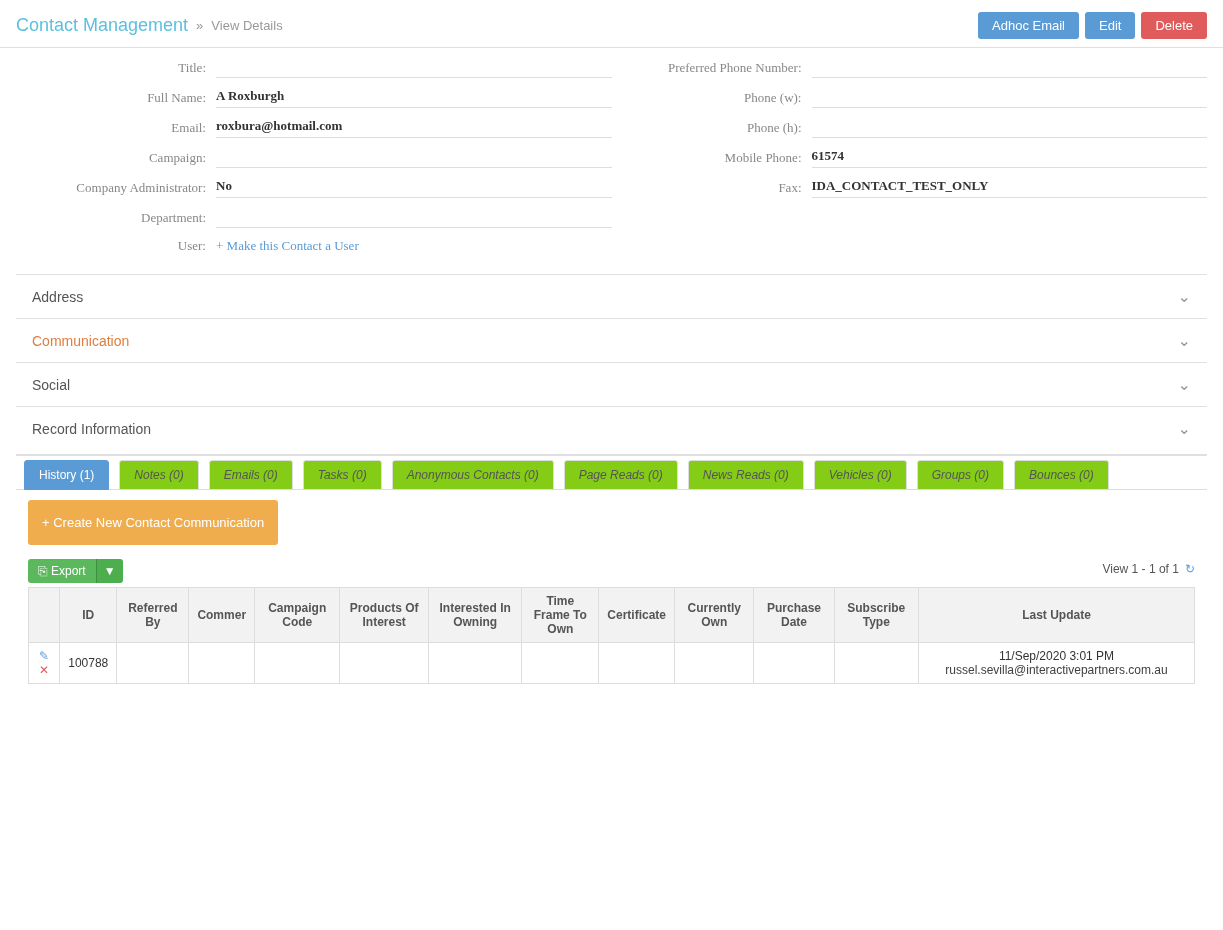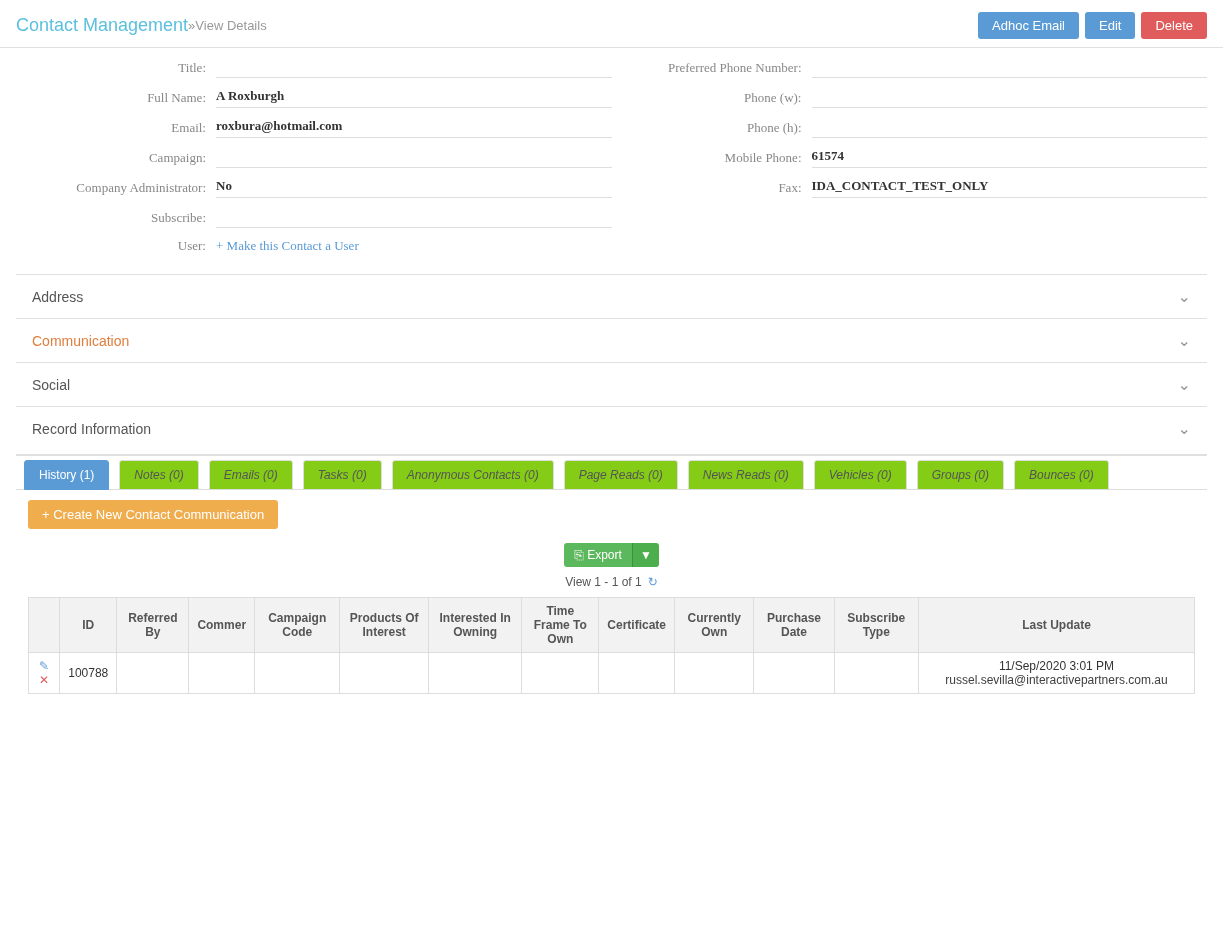--- a/index.html
+++ b/index.html
@@ -4,21 +4,21 @@
   <style>
     * { box-sizing: border-box; margin: 0; padding: 0; }
     body { font-family: Arial, sans-serif; font-size: 13px; color: #333; background: #fff; }
 
     
     .page-header {
       display: flex; align-items: center; justify-content: space-between;
       padding: 12px 16px 8px 16px;
       border-bottom: 1px solid #e0e0e0;
     }
-    .page-title-area { display: flex; align-items: center; gap: 0; }
+    .page-title-area { display: flex; align-items: center; gap: 8px; }
     .page-title { font-size: 18px; color: #5bc0de; font-weight: normal; }
     .breadcrumb-sep { color: #999; font-size: 13px; }
     .breadcrumb-current { color: #999; font-size: 13px; }
     .header-buttons { display: flex; gap: 6px; }
     .btn-adhoc { background: #5b9bd5; color: #fff; border: none; padding: 6px 14px; border-radius: 3px; cursor: pointer; font-size: 13px; }
     .btn-edit { background: #5b9bd5; color: #fff; border: none; padding: 6px 14px; border-radius: 3px; cursor: pointer; font-size: 13px; }
     .btn-delete { background: #e05c5c; color: #fff; border: none; padding: 6px 14px; border-radius: 3px; cursor: pointer; font-size: 13px; }
     .form-row {
       display: flex; align-items: flex-start;
       margin-bottom: 10px;
@@ -66,21 +66,21 @@
     }
     .tab.inactive {
       background: #84cc16; color: #555; border: 1px solid #ddd; font-style: italic;
     }
 
     
     .tab-content { padding: 10px 12px; }
 
     
     .btn-create {
-      background: #f0ad4e; color: #fff; border: none; padding: 7px 14px;
+      background: #f0ad4e; color: #fff; border: none; padding: 15px 14px;
       border-radius: 3px; cursor: pointer; font-size: 13px;
     }
     .btn-export-group { display: flex; align-items: center; gap: 0; margin-top: 8px; }
     .btn-export {
       background: #5cb85c; color: #fff; border: none; padding: 5px 10px;
       border-radius: 3px 0 0 3px; cursor: pointer; font-size: 12px;
     }
     .btn-export-dd {
       background: #4cae4c; color: #fff; border: none; padding: 5px 7px;
       border-radius: 0 3px 3px 0; cursor: pointer; font-size: 12px; border-left: 1px solid #3e8f3e;
@@ -180,21 +180,21 @@
         <span class="form-value">No</span>
       </div>
       <div class="form-right">
         <span class="form-label">Fax:</span>
         <span class="form-value">IDA_CONTACT_TEST_ONLY</span>
       </div>
     </div>
 
     <div class="form-row">
       <div class="form-left">
-        <span class="form-label">Subscribe:</span>
+        <span class="form-label">Department:</span>
         <span class="form-value empty"></span>
       </div>
       <div class="form-right"></div>
     </div>
 
     <div class="form-row">
       <div class="form-left">
         <span class="form-label">User:</span>
         <a class="form-link" href="#">+ Make this Contact a User</a>
       </div>
@@ -234,21 +234,21 @@
         <div class="tab inactive">News Reads (0)</div>
         <div class="tab inactive">Vehicles (0)</div>
         <div class="tab inactive">Groups (0)</div>
         <div class="tab inactive">Bounces (0)</div>
       </div>
 
     <div class="tab-content">
       <div>
         <button class="btn-create">+ Create New Contact Communication</button>
       </div>
-      <div style="display:flex; justify-content:space-between; align-items:center; margin-top:6px;flex-direction:column;">
+      <div style="display:flex; justify-content:space-between; align-items:center; margin-top:6px;">
         <div class="btn-export-group">
           <button class="btn-export">
             <span>⎘</span>
             <span>Export</span>
           </button>
           <button class="btn-export-dd">▼</button>
         </div>
         <div class="pagination-row">
           <span>View 1 - 1 of 1</span>
           <span class="refresh-icon">↻</span>

